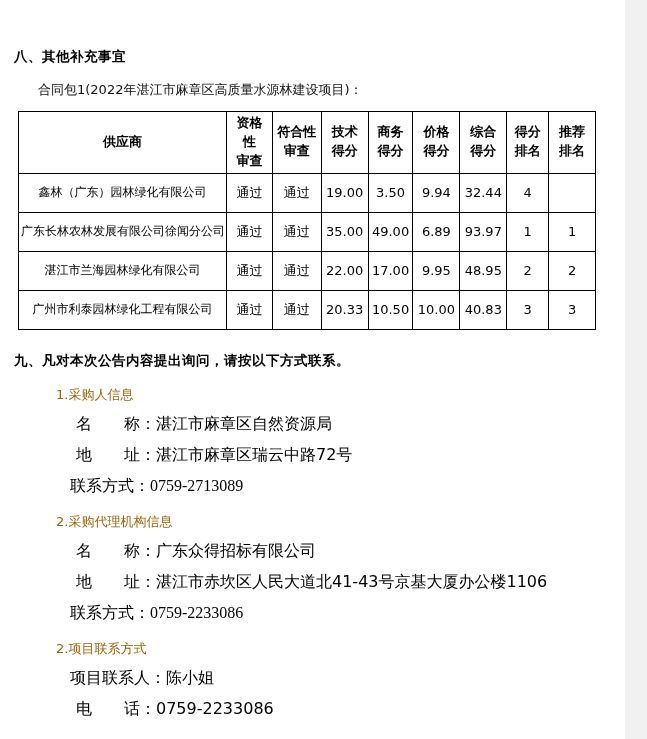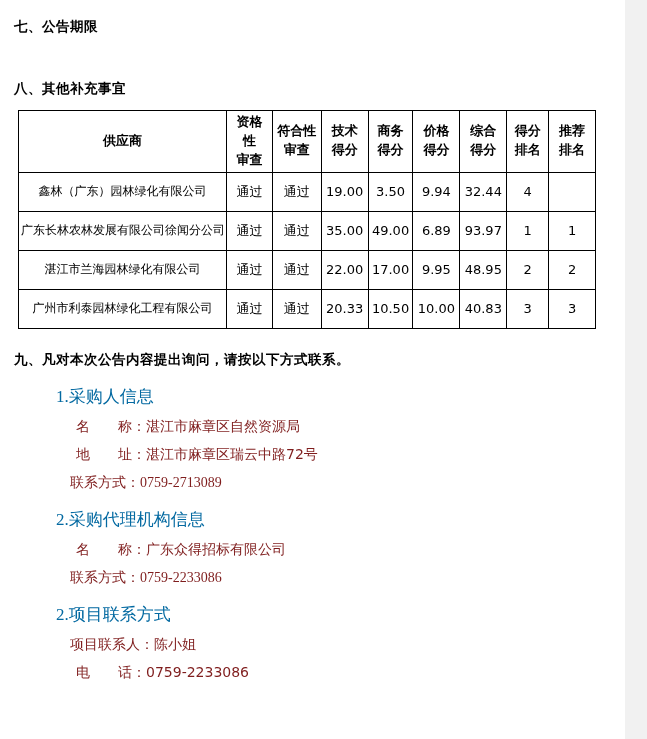--- a/index.html
+++ b/index.html
@@ -21,21 +21,21 @@
     font-weight: bold;
     color: #000;
     margin: 0;
     letter-spacing: 0.5px;
   }
   .body-line {
     font-size: 13px;
     color: #111;
     margin: 15px 0 0 24px;
   }
-  .gap-lg { margin-top: 44px; }
+  .gap-lg { margin-top: 30px; }
   .gap-md { margin-top: 18px; }
 
   table.score-table {
     border-collapse: collapse;
     table-layout: fixed;
     width: 578px;
     margin: 12px 0 0 4px;
     text-align: center;
     color: #000;
   }
@@ -61,40 +61,39 @@
     margin-left: 16px;
   }
   .score-table td.supplier {
     font-size: 12px;
     white-space: nowrap;
     padding: 2px 2px;
     overflow: hidden;
   }
 
   .contact-title {
-    font-size: 17px;
-    color: #0369a1;
+    font-size: 13px;
+    color: #a16207;
     margin: 16px 0 0 42px;
-    font-family: Liberation Serif, serif;
   }
   .contact-line {
-    font-size: 14px;
-    color: #7f1d1d;
+    font-size: 16px;
+    color: #000000;
     margin: 10px 0 0 62px;
   }
   .contact-line.narrow { margin-left: 56px; font-family: Liberation Serif, serif; }
 </style>
 </head>
 <body>
 
 <div class="page">
 
-  <div class="section-heading">七、公告期限</div>
 
   <div class="section-heading gap-lg">八、其他补充事宜</div>
+  <div class="body-line">合同包1(2022年湛江市麻章区高质量水源林建设项目)：</div>
 
   <table class="score-table">
     <colgroup>
       <col style="width:204px">
         <col style="width:45px">
         <col style="width:48px">
       <col style="width:46px">
         <col style="width:44px">
         <col style="width:46px">
       <col style="width:46px">
@@ -172,19 +171,20 @@
 
   <div class="section-heading gap-md" style="margin-top:22px;">九、凡对本次公告内容提出询问，请按以下方式联系。</div>
 
   <div class="contact-title">1.采购人信息</div>
   <div class="contact-line">名　　称：湛江市麻章区自然资源局</div>
   <div class="contact-line">地　　址：湛江市麻章区瑞云中路72号</div>
   <div class="contact-line narrow">联系方式：0759-2713089</div>
 
   <div class="contact-title">2.采购代理机构信息</div>
   <div class="contact-line">名　　称：广东众得招标有限公司</div>
+  <div class="contact-line">地　　址：湛江市赤坎区人民大道北41-43号京基大厦办公楼1106</div>
   <div class="contact-line narrow">联系方式：0759-2233086</div>
 
   <div class="contact-title">2.项目联系方式</div>
   <div class="contact-line narrow">项目联系人：陈小姐</div>
   <div class="contact-line">电　　话：0759-2233086</div>
 
 </div>
 
 </body></html>

